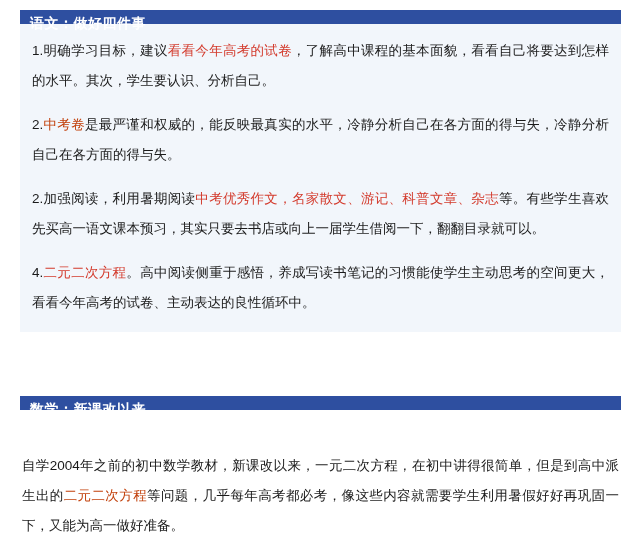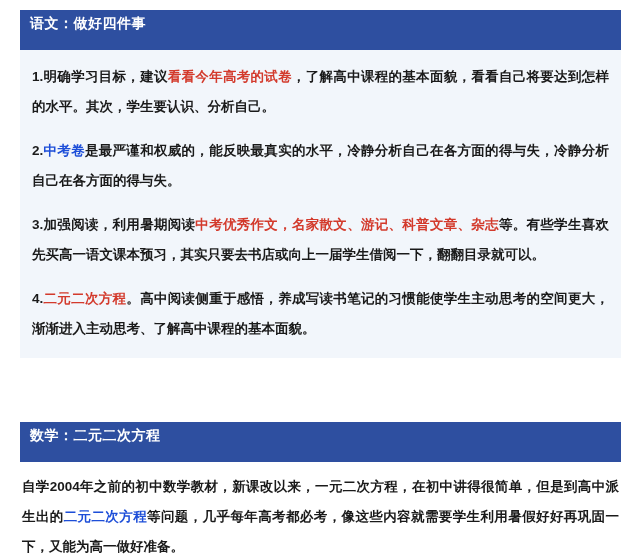--- a/index.html
+++ b/index.html
@@ -22,53 +22,53 @@
   .section {
     width: 601px;
     margin: 0 auto;
   }
   .section-header {
     background: #2e4fa0;
     color: #ffffff;
     font-size: 14px;
     font-weight: bold;
     line-height: 26px;
-    height: 40px;
+    height: 14px;
     padding: 0 10px;
     box-sizing: border-box;
     letter-spacing: 0.5px;
   }
   .section-body {
     background: #f2f6fb;
     padding: 12px 12px 14px 12px;
     box-sizing: border-box;
     font-size: 13.5px;
     color: #1a1a1a;
     line-height: 30px;
   }
   .para {
     margin: 0 0 14px 0;
     text-align: justify;
-    font-weight: bold;
   }
   .para:last-child {
     margin-bottom: 0;
   }
   .hl-red {
     color: #d33a2c;
   }
   .hl-blue {
-    color: #1d4ed8;
+    color: #c2410c;
   }
   .plain-body {
     padding: 10px 2px 0 2px;
     font-size: 13.5px;
     color: #1a1a1a;
     line-height: 30px;
     text-align: justify;
+    margin-top: 31px;
   }
   .spacer-big {
     height: 64px;
   }
   .spacer-top {
     height: 10px;
   }
 </style>
 </head>
 <body>
@@ -80,32 +80,32 @@
   <div class="section">
     <div class="section-header">语文：做好四件事</div>
     <div class="section-body">
       <p class="para">
         <span>1.明确学习目标，建议</span><span class="hl-red">看看今年高考的试卷</span><span>，了解高中课程的基本面貌，看看自己将要达到怎样的水平。其次，学生要认识、分析自己。</span>
       </p>
       <p class="para">
         <span>2.</span><span class="hl-blue">中考卷</span><span>是最严谨和权威的，能反映最真实的水平，冷静分析自己在各方面的得与失，冷静分析自己在各方面的得与失。</span>
       </p>
       <p class="para">
-        <span>3.加强阅读，利用暑期阅读</span><span class="hl-red">中考优秀作文，名家散文、游记、科普文章、杂志</span><span>等。有些学生喜欢先买高一语文课本预习，其实只要去书店或向上一届学生借阅一下，翻翻目录就可以。</span>
+        <span>2.加强阅读，利用暑期阅读</span><span class="hl-red">中考优秀作文，名家散文、游记、科普文章、杂志</span><span>等。有些学生喜欢先买高一语文课本预习，其实只要去书店或向上一届学生借阅一下，翻翻目录就可以。</span>
       </p>
       <p class="para">
-        <span>4.</span><span class="hl-red">二元二次方程</span><span>。高中阅读侧重于感悟，养成写读书笔记的习惯能使学生主动思考的空间更大，渐渐进入主动思考、了解高中课程的基本面貌。</span>
+        <span>4.</span><span class="hl-red">二元二次方程</span><span>。高中阅读侧重于感悟，养成写读书笔记的习惯能使学生主动思考的空间更大，看看今年高考的试卷、主动表达的良性循环中。</span>
       </p>
     </div>
   </div>
 
   <div class="spacer-big"></div>
 
   <div class="section">
-    <div class="section-header">数学：二元二次方程</div>
+    <div class="section-header">数学：新课改以来</div>
     <div class="plain-body">
       <p class="para">
         <span>自学2004年之前的初中数学教材，新课改以来，一元二次方程，在初中讲得很简单，但是到高中派生出的</span><span class="hl-blue">二元二次方程</span><span>等问题，几乎每年高考都必考，像这些内容就需要学生利用暑假好好再巩固一下，又能为高一做好准备。</span>
       </p>
     </div>
   </div>
 
 </div>
 
 </body></html>

